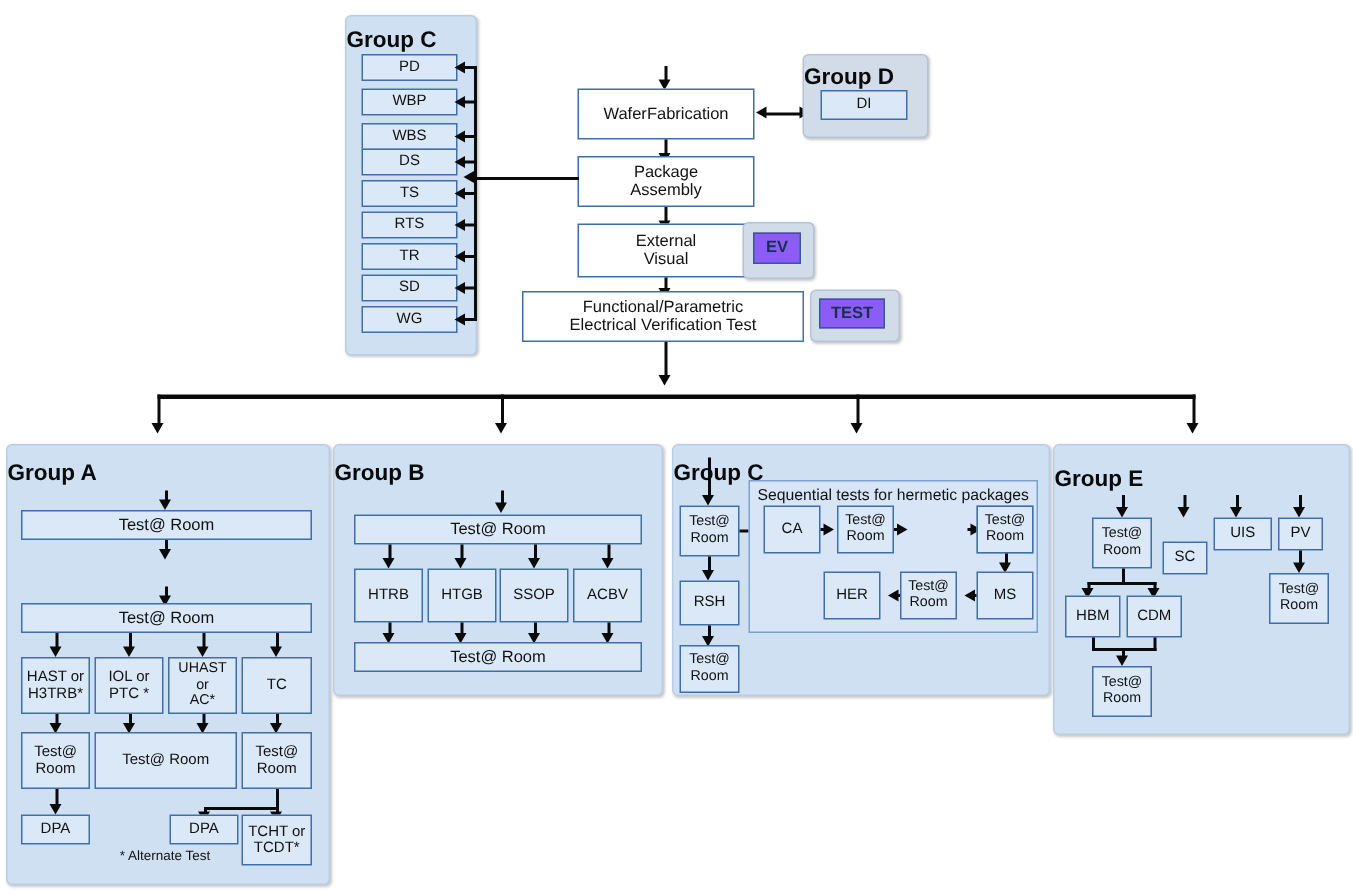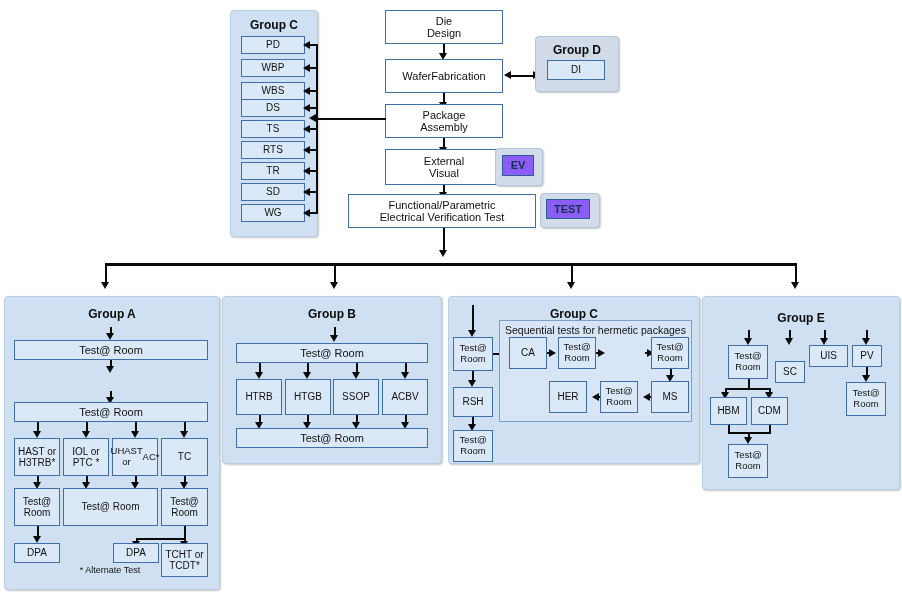--- a/index.html
+++ b/index.html
@@ -17,23 +17,23 @@
     border:1px solid #b9cde4;
     border-radius:4px;
     box-shadow:1px 1px 2px rgba(0,0,0,.22);
   }
   .panel.grey{
     background:#d2dce9;
     border:1px solid #b4c3d6;
   }
   .panel-title{
     position:absolute;left:0;right:0;
-    text-align:center;
+    text-align:left;
     font-weight:bold;
-    font-size:12px;
+    font-size:15px;
     color:#0a0a0a;
   }
   .subpanel{
     position:absolute;
     background:#d7e5f6;
     border:1px solid #7ba2cf;
   }
   .subpanel-title{
     position:absolute;left:0;right:0;text-align:center;
     font-size:10.5px;color:#111;
@@ -106,24 +106,20 @@
   <div class="arw left" style="left:303px;top:125px;"></div>
   <div class="ln h" style="left:306px;top:149px;width:12px;"></div>
   <div class="arw left" style="left:303px;top:146px;"></div>
   <div class="ln h" style="left:306px;top:170px;width:12px;"></div>
   <div class="arw left" style="left:303px;top:167px;"></div>
   <div class="ln h" style="left:306px;top:191px;width:12px;"></div>
   <div class="arw left" style="left:303px;top:188px;"></div>
   <div class="ln h" style="left:306px;top:212px;width:12px;"></div>
   <div class="arw left" style="left:303px;top:209px;"></div>
 
-  <div class="box" style="left:385px;top:10px;width:118px;height:34px;flex-direction:column;">
-    <span>Die</span>
-    <span>Design</span>
-  </div>
   <div class="ln v" style="left:443px;top:44px;height:12px;"></div>
   <div class="arw down" style="left:439px;top:53px;"></div>
 
   <div class="box" style="left:385px;top:59px;width:118px;height:34px;flex-direction:row;">
     <span>Wafer</span>
     <span>Fabrication</span>
   </div>
 
   <div class="ln h" style="left:510px;top:75px;width:25px;"></div>
   <div class="arw left" style="left:504px;top:71px;"></div>
@@ -200,21 +196,21 @@
   <div class="arw down" style="left:180px;top:431px;"></div>
 
   <div class="box tint sm" style="left:14px;top:438px;width:46px;height:38px;flex-direction:column;">
     <span>HAST or</span>
     <span>H3TRB*</span>
   </div>
   <div class="box tint sm" style="left:63px;top:438px;width:46px;height:38px;flex-direction:column;">
     <span>IOL or</span>
     <span>PTC *</span>
   </div>
-  <div class="box tint xs" style="left:112px;top:438px;width:46px;height:38px;flex-direction:row;">
+  <div class="box tint xs" style="left:112px;top:438px;width:46px;height:38px;flex-direction:column;">
     <span>UHAST or</span>
     <span>AC*</span>
   </div>
   <div class="box tint sm" style="left:161px;top:438px;width:47px;height:38px;flex-direction:column;">
     <span>TC</span>
   </div>
 
   <div class="ln v" style="left:37px;top:476px;height:8px;"></div>
   <div class="arw down" style="left:33px;top:482px;"></div>
   <div class="ln v" style="left:86px;top:476px;height:8px;"></div>

